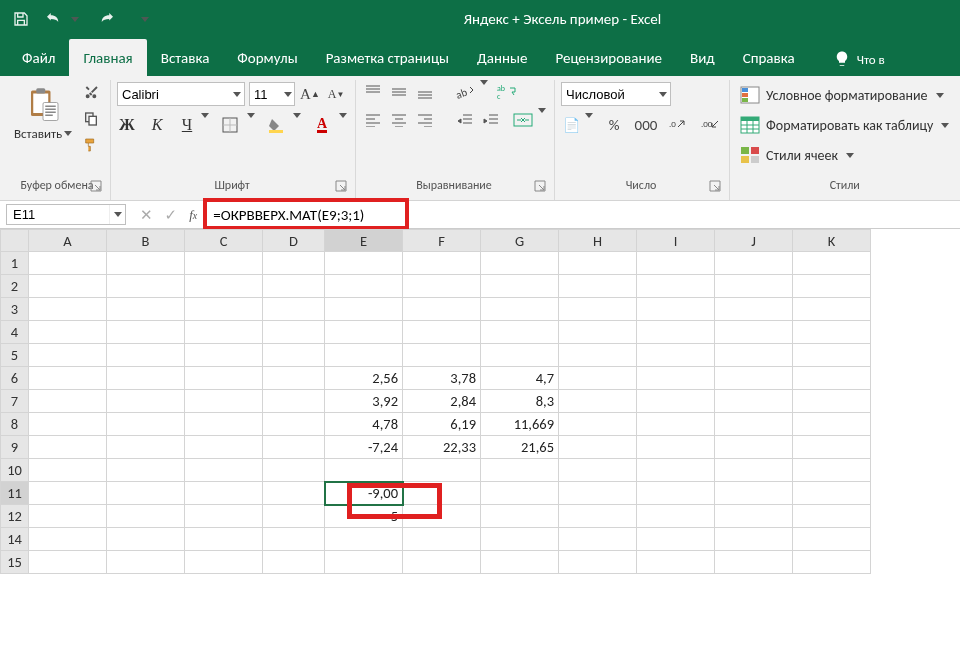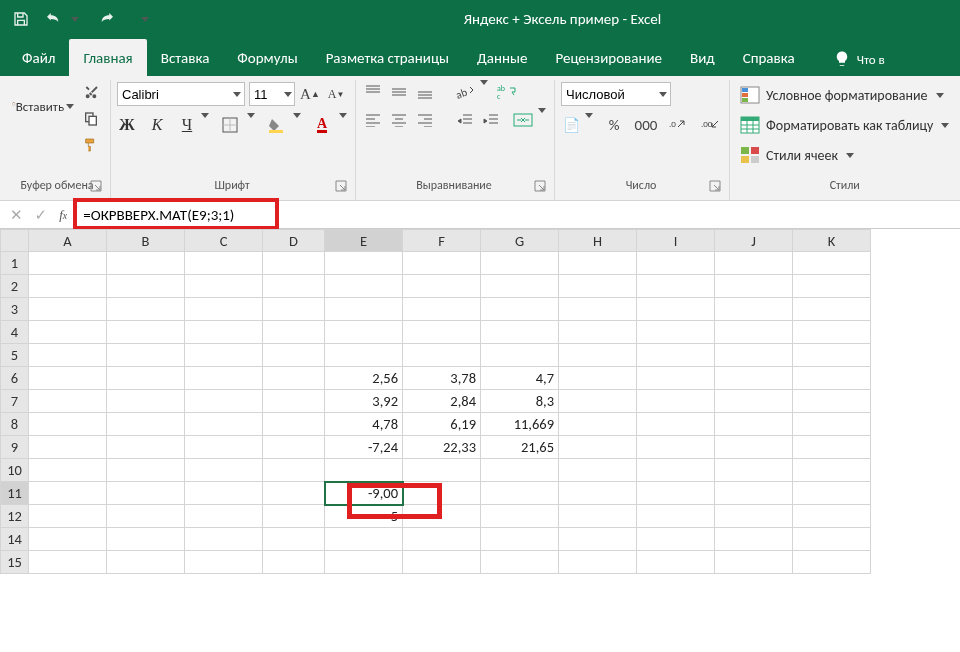--- a/index.html
+++ b/index.html
@@ -30,21 +30,21 @@
 
   .vstack { display: flex; flex-direction: column; gap: 4px; }
   .hstack { display: flex; align-items: center; gap: 4px; }
 
   .btn-small { width: 22px; height: 22px; display: flex; align-items: center; justify-content: center; }
   .combo { display: flex; align-items: center; background: #fff; border: 1px solid #bfbfbf; height: 24px; }
   .combo input { border: none; outline: none; font-size: 13px; padding: 0 4px; width: 100%; background: transparent; }
   .combo .dd { width: 16px; display: flex; justify-content: center; }
   .tri { width: 0; height: 0; border-left: 4px solid transparent; border-right: 4px solid transparent; border-top: 5px solid #555; }
 
-  .paste-big { display: flex; flex-direction: row; align-items: center; justify-content: flex-start; width: 62px; padding-top: 4px; }
+  .paste-big { display: flex; flex-direction: column; align-items: center; justify-content: flex-start; width: 62px; padding-top: 4px; }
   .paste-big .lbl { margin-top: 4px; font-size: 13px; color: #333; display:flex; align-items:center; gap:2px;}
   .icon24 { width: 36px; height: 36px; }
 
   .font-ctrl { width: 160px; }
   .font-row2 { gap: 10px; }
   .style-btn { font-family: "Times New Roman", serif; font-size: 16px; font-weight: bold; color: #333; width: 20px; text-align: center;}
   .italic { font-style: italic; font-weight: normal; }
   .ul { text-decoration: underline; font-weight: normal;}
 
   .align-cell { width: 22px; height: 20px; display: flex; align-items: center; justify-content: center; }
@@ -374,20 +374,26 @@
       </div>
     </div>
     <div class="group-label">
         <span>Стили</span>
       </div>
   </div>
 
 </div>
 
 <div class="fbar">
+  <div class="namebox">
+    <input value="E11" style="">
+    <span class="dd">
+        <span class="tri"></span>
+      </span>
+  </div>
   <div class="fx-btns">
     <span style="font-size:15px;color:#aaa">✕</span>
     <span style="font-size:15px;color:#aaa">✓</span>
     <span style="font-style:italic;font-family:serif;color:#555">f<span style="font-size:10px">x</span></span>
   </div>
   <div class="formula">
     <div class="formula-highlight"></div>
     <span>=ОКРВВЕРХ.МАТ(E9;3;1)</span>
   </div>
 </div>

